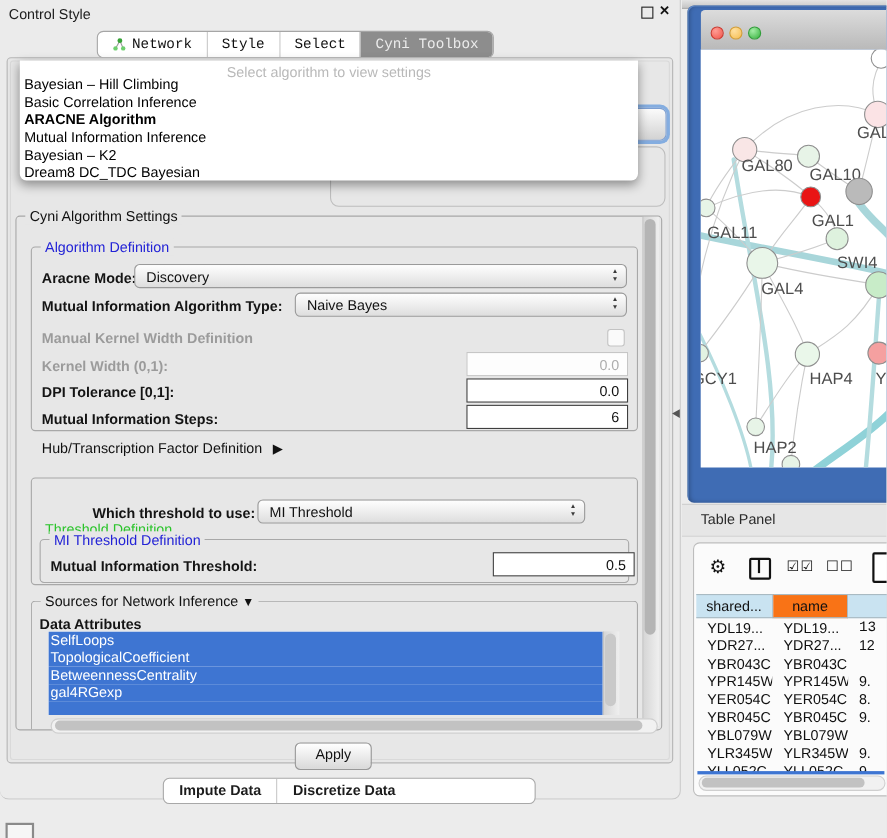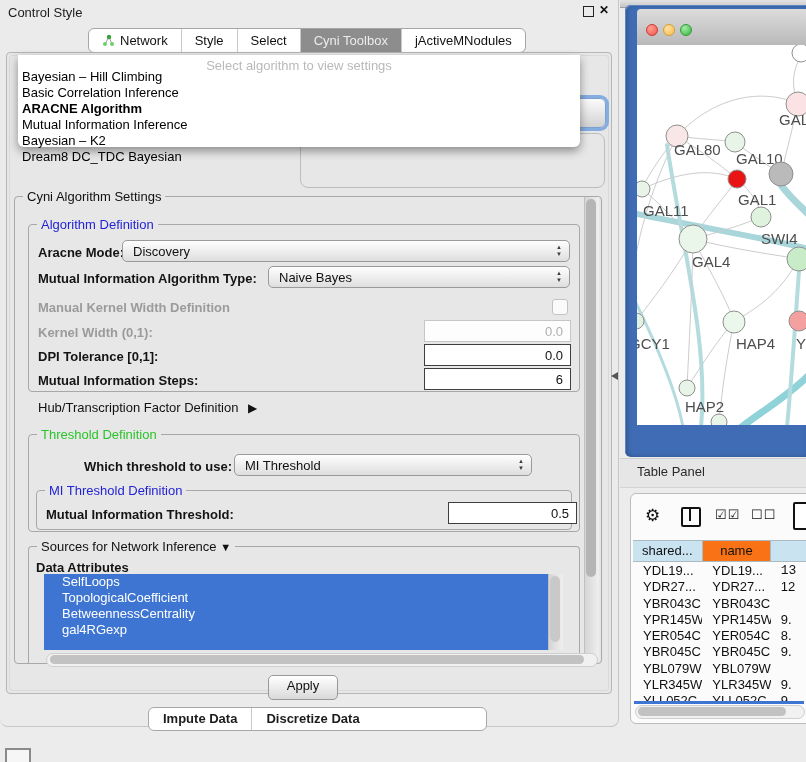--- a/index.html
+++ b/index.html
@@ -6,55 +6,55 @@
   body{width:806px;height:762px;position:relative;overflow:hidden;background:#ececec;
        font-family:"Liberation Sans",sans-serif;-webkit-font-smoothing:antialiased;}
   .abs{position:absolute;}
   
   .cpanel{left:0;top:8;width:618px;height:726px;background:#ebebeb;border-right:1px solid #c6c6c6;
           border-bottom:1px solid #c6c6c6;border-radius:0 0 8px 8px;}
   .cp-title{left:8px;top:5px;font-size:13px;color:#1c1c1c;}
   .float-ic{left:583px;top:6px;width:9px;height:9px;border:1.5px solid #222;}
   .close-ic{left:599px;top:3px;font-size:12px;font-weight:bold;color:#111;}
   .tabstrip{left:88px;top:28px;height:23px;display:flex;background:#fff;border:1px solid #a6a6a6;
-            border-radius:6px;overflow:hidden;font-size:13px;line-height:23px;}
+            border-radius:6px;overflow:hidden;font-size:13px;line-height:23px;font-family:Liberation Mono, monospace;}
   .tabstrip .tab{padding:0 13px;color:#111;border-left:1px solid #c9c9c9;white-space:nowrap;display:flex;align-items:center;gap:5px;}
   .tabstrip .tab:first-child{border-left:none;}
   .tabstrip .tab.sel{background:#8d8d8d;color:#ececec;}
   .content{left:6px;top:52px;width:604px;height:640px;background:#e7e7e7;border:1px solid #b6b6b6;border-radius:4px;}
   .content .inner-edge{left:2px;top:2px;width:598px;height:634px;border:1px solid #d9d9d9;border-radius:3px;}
   
   .gbox{border:1px solid #a8a8a8;border-radius:4px;}
   .legend{position:absolute;top:-8px;left:8px;background:#e7e7e7;padding:0 4px;font-size:13px;color:#111;white-space:nowrap;}
   .legend.blue{color:#2323d6;}
-  .legend.green{color:#2bc42b;}
+  .legend.green{color:#2bc42b;margin-top:46px;}
   .lbl{font-size:13px;font-weight:bold;color:#141414;white-space:nowrap;}
   .lbl.dis{color:#9b9b9b;}
   .combo{box-sizing:border-box;height:22px;border:1px solid #9a9a9a;border-radius:5px;
          background:linear-gradient(#fefefe,#dedede);font-size:13px;padding:3px 36px 0 10px;color:#111;}
   .spin{position:absolute;right:7px;top:3px;font-size:6px;line-height:7px;color:#3a3a3a;text-align:center;}
   .field{box-sizing:border-box;height:22px;background:#fff;border:1.5px solid #3f3f3f;
          font-size:13px;text-align:right;padding:3px 7px 0 0;color:#111;}
   .field.dis{border:1px solid #c6c6c6;color:#aeaeae;background:#fdfdfd;}
   .checkbox{width:14px;height:14px;border:1px solid #c3c3c3;border-radius:3px;background:#fafafa;}
   .vscroll{background:linear-gradient(to right,#d6d6d6,#efefef);border-left:1px solid #c0c0c0;}
   .vthumb{position:absolute;left:1px;width:10px;background:#b5b5b5;border-radius:5px;}
   .attrlist{background:#fff;}
-  .attrlist .row{height:16px;line-height:16px;background:#3e75d2;color:#fff;font-size:13px;padding-left:18px;white-space:nowrap;overflow:hidden;}
+  .attrlist .row{height:16px;line-height:16px;background:#3e75d2;color:#fff;font-size:13px;padding-left:2px;white-space:nowrap;overflow:hidden;}
   .hscroll{height:12px;background:#f1f1f1;border:1px solid #cfcfcf;border-radius:7px;}
   .hthumb{position:absolute;top:1px;height:9px;background:#c2c2c2;border-radius:5px;}
   .btn{box-sizing:border-box;height:25px;border:1px solid #989898;border-radius:5px;
        background:linear-gradient(#ffffff,#d9d9d9);font-size:13px;text-align:center;line-height:20px;color:#111;}
   .bottabs{left:148px;top:707px;height:22px;display:flex;background:#fff;border:1px solid #a8a8a8;
            border-radius:6px;overflow:hidden;font-size:13px;line-height:22px;font-weight:bold;}
   .bottabs .tab{padding:0 14px;color:#1c1c1c;border-left:1px solid #c9c9c9;}
   .bottabs .tab:first-child{border-left:none;}
   .bottabs .tab.sel{background:#8d8d8d;color:#ececec;margin-top:32px;}
   
-  .popup{left:18px;top:55px;width:562px;height:92px;background:#fff;border-radius:0 0 6px 6px;
+  .popup{left:18px;top:55px;width:562px;height:109px;background:#fff;border-radius:0 0 6px 6px;
          box-shadow:0 4px 10px rgba(0,0,0,.4);z-index:50;}
   .popup .hdr{position:absolute;top:3px;left:0;width:100%;text-align:center;color:#b9b9b9;font-size:13px;}
   .popup .items{position:absolute;top:14px;left:4px;right:4px;}
   .popup .items div{font-size:13px;line-height:16px;color:#000;white-space:nowrap;}
   .popup .items div.bold{font-weight:bold;}
   .focus-combo{left:574px;top:98px;width:30px;height:28px;border-radius:6px;background:linear-gradient(#fbfbfb,#d2d2d2);
                border:1px solid #7d9fd2;box-shadow:0 0 0 3px #84ade0;z-index:2;}
   .hidden-frag{left:300px;top:133px;width:303px;height:53px;border:1px solid #bdbdbd;border-radius:8px;z-index:1;}
   
   .topstrip{left:620px;top:0;width:186px;height:7px;background:linear-gradient(#e3e3e3,#c6c6c6);border-bottom:1px solid #9f9f9f;}
@@ -101,23 +101,20 @@
       <span>Network</span>
     </div>
     <div class="tab">
         <span>Style</span>
       </div>
     <div class="tab">
         <span>Select</span>
       </div>
     <div class="tab sel">
         <span>Cyni Toolbox</span>
-      </div>
-    <div class="tab">
-        <span>jActiveMNodules</span>
       </div>
   </div>
 
   <div class="abs content">
     <div class="abs inner-edge"></div>
   </div>
 </div>
 
 <div class="abs focus-combo"></div>
 <div class="abs hidden-frag"></div>

